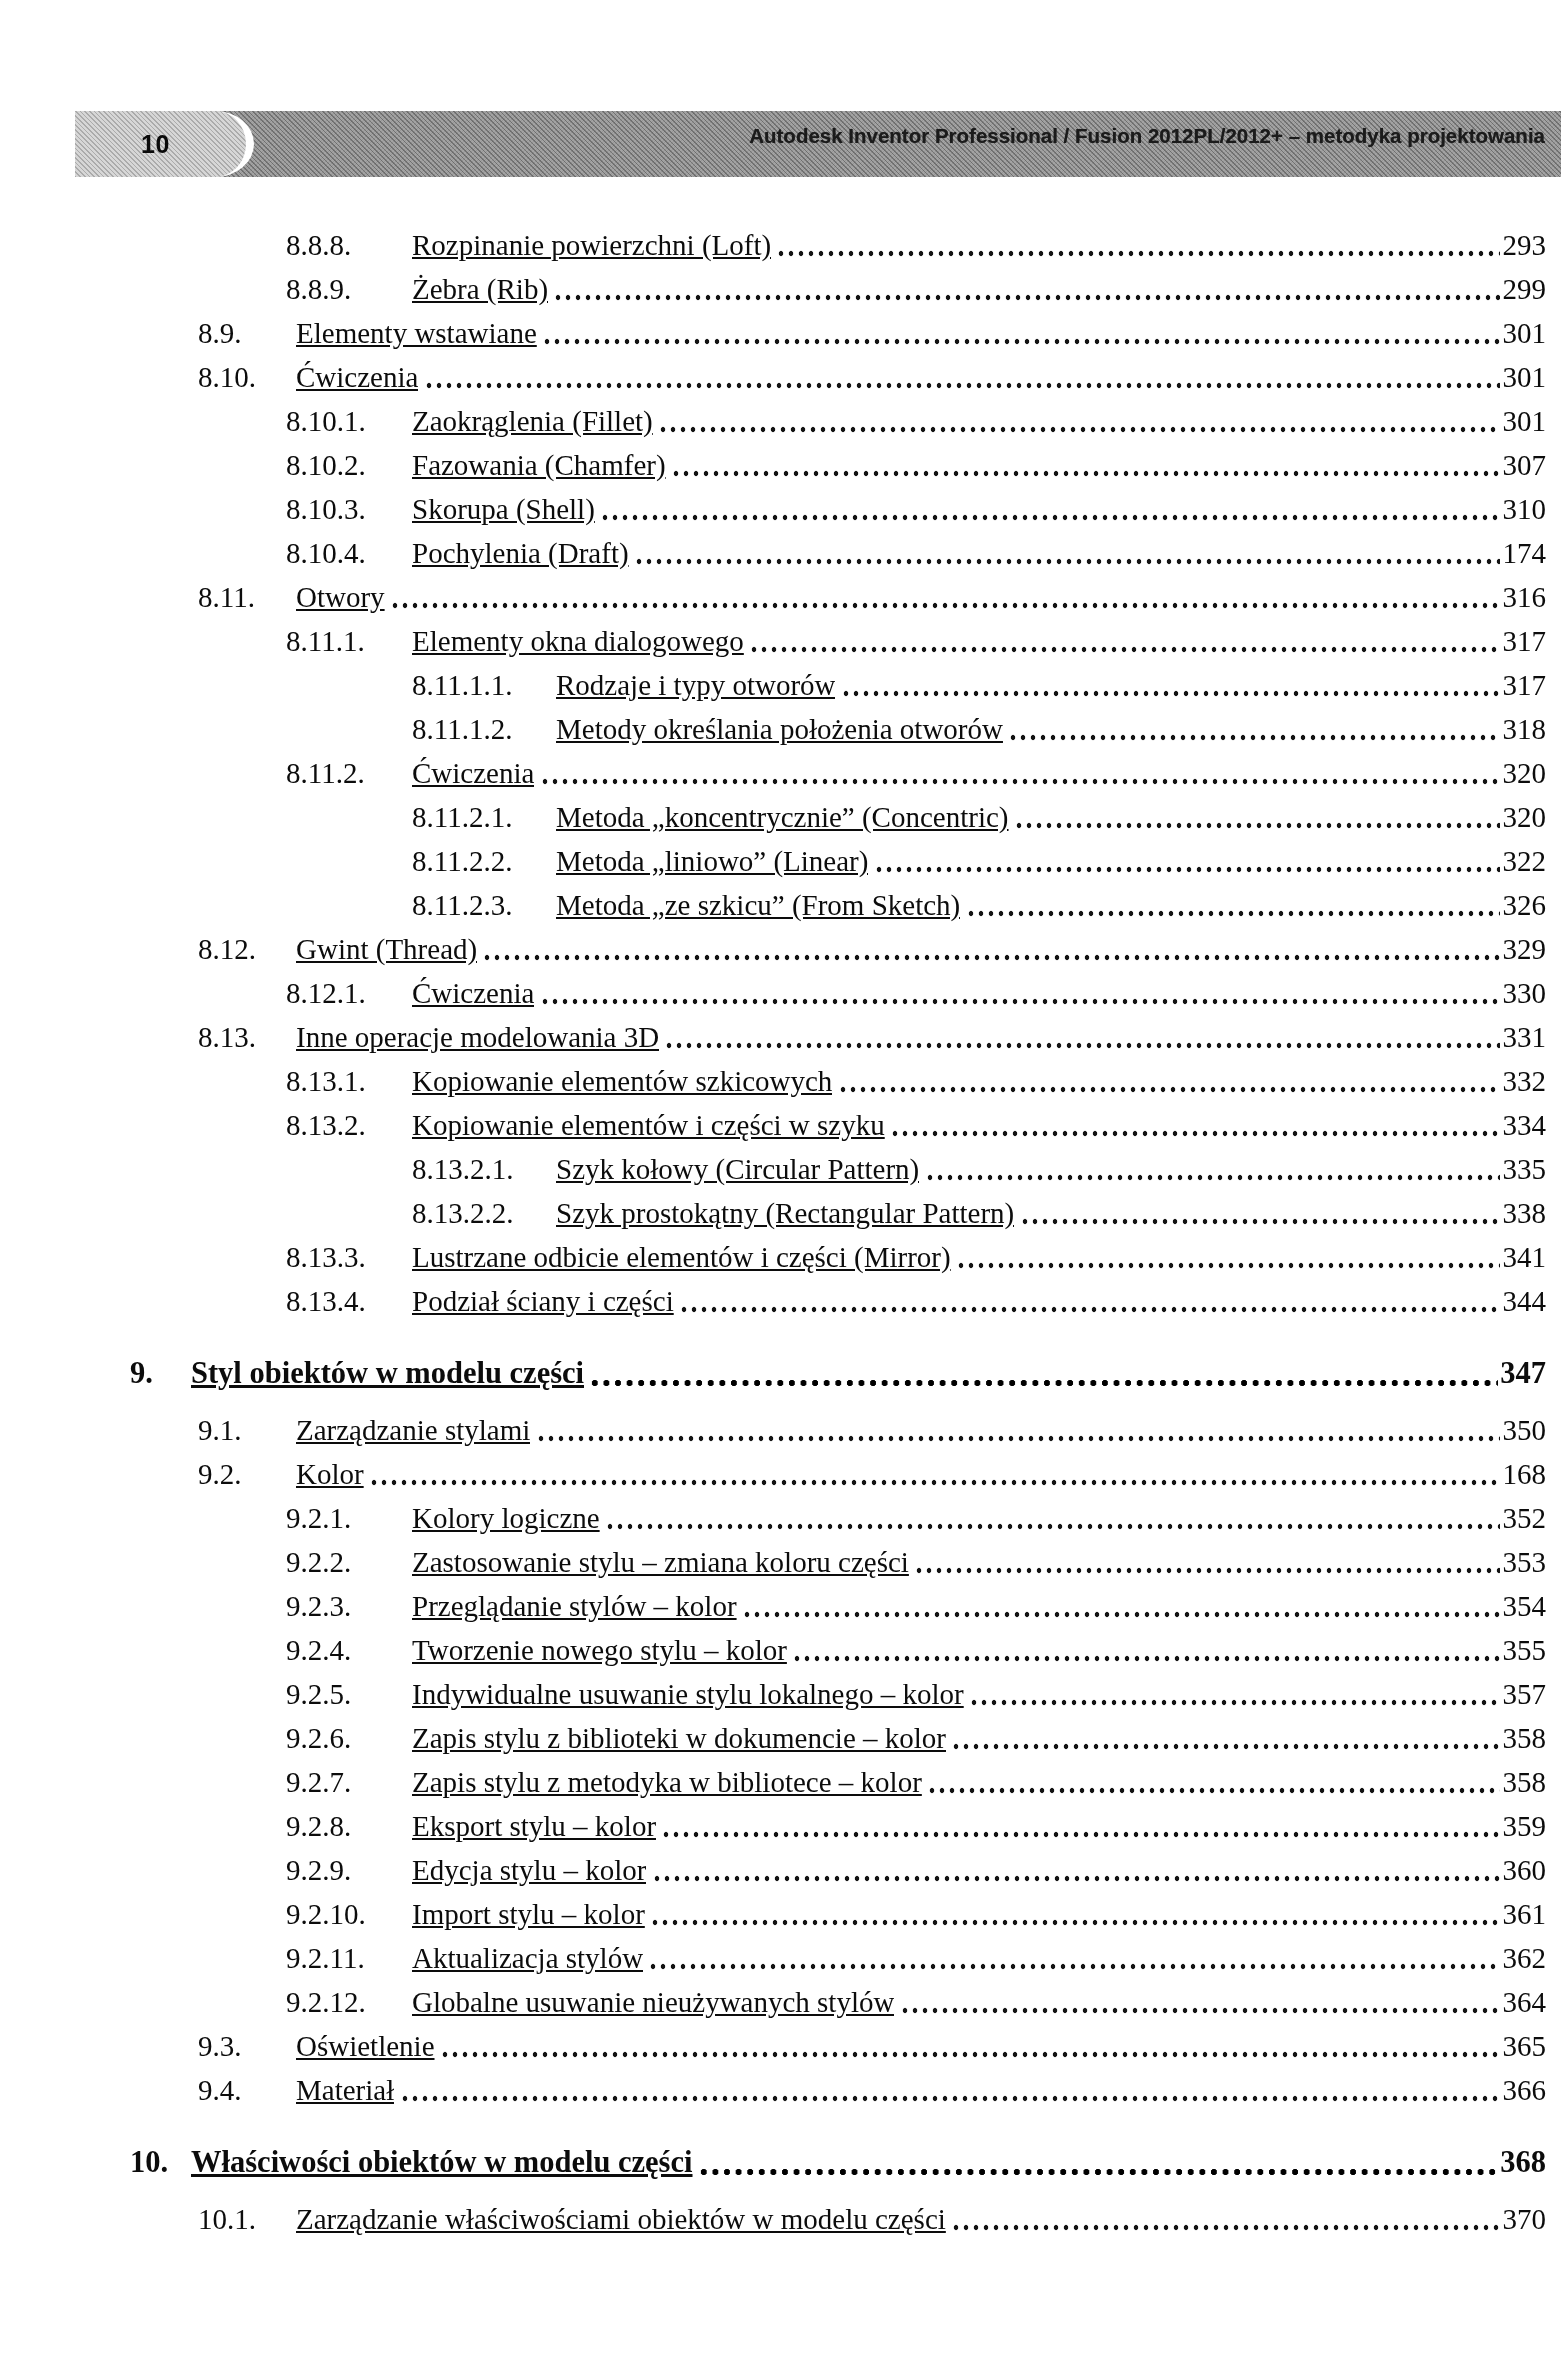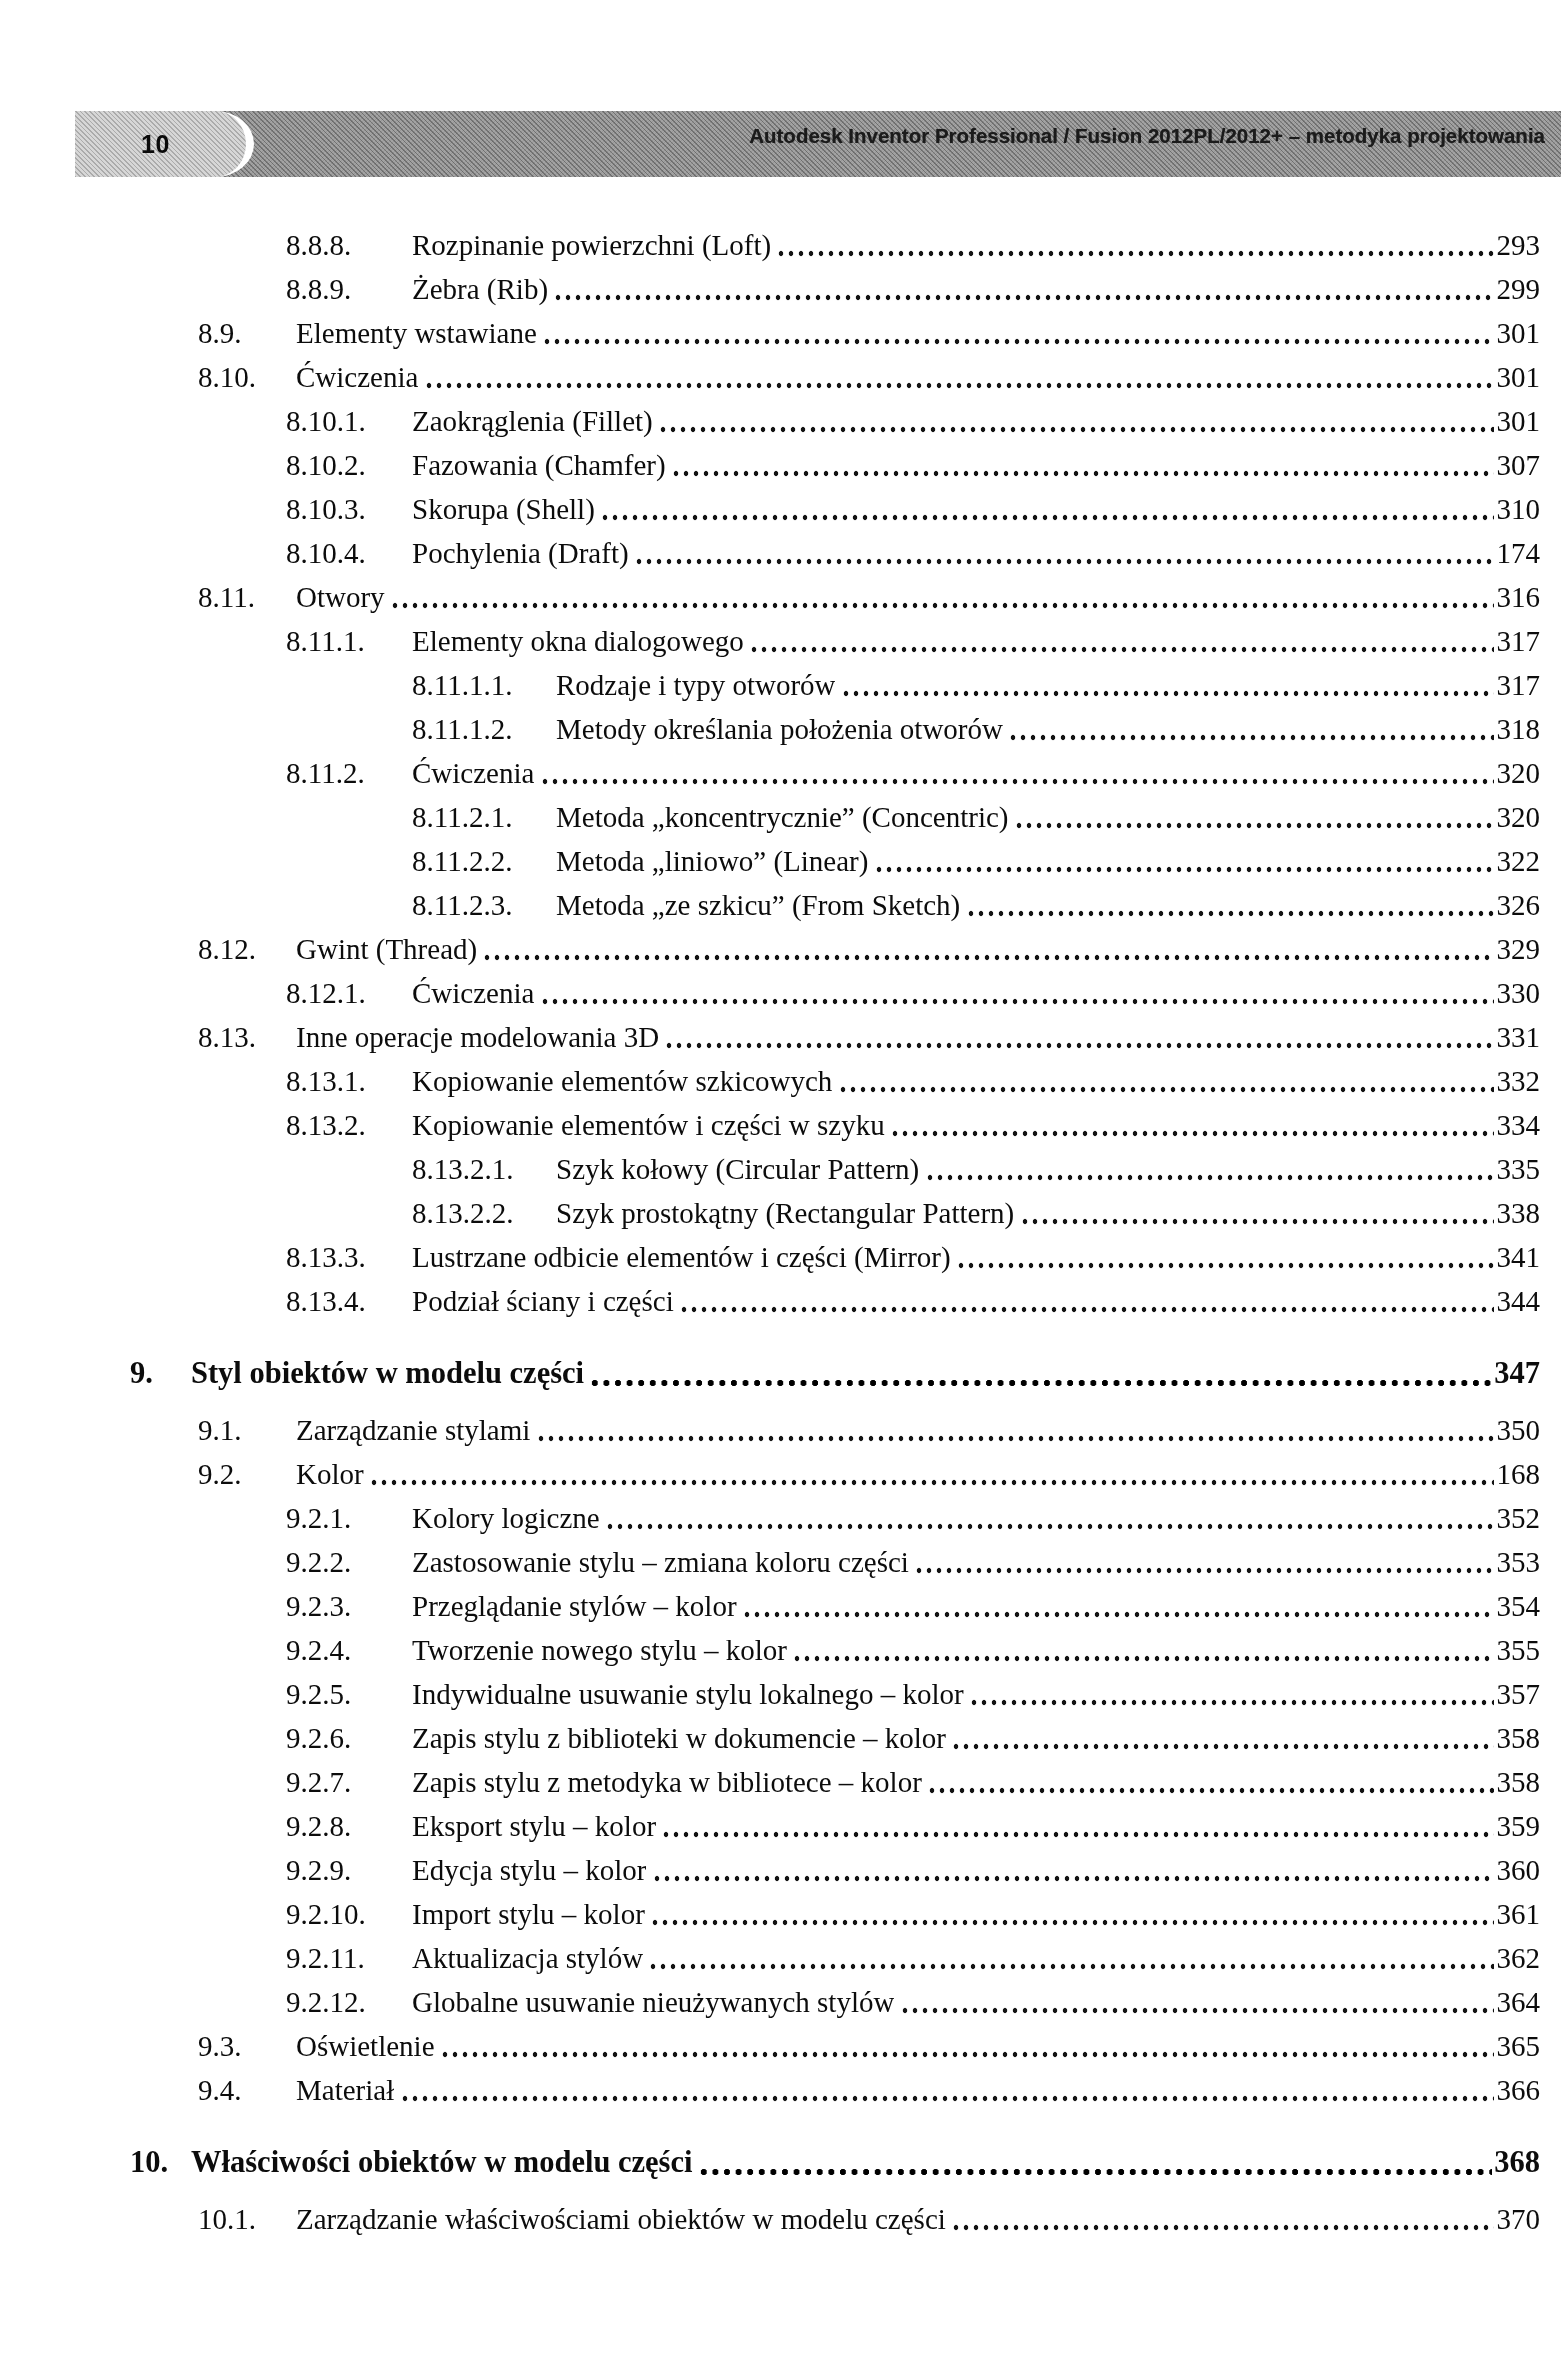--- a/index.html
+++ b/index.html
@@ -71,25 +71,25 @@
     top: 0;
     width: 100%;
     padding-top: 223px;
     box-sizing: border-box;
   }
   .row {
     display: flex;
     align-items: baseline;
     font-size: 29px;
     line-height: 44px;
-    padding-right: 21px;
+    padding-right: 15px;
     white-space: nowrap;
   }
   .row .num   { flex: 0 0 auto; }
-  .row .title { flex: 0 1 auto; overflow: hidden; }
+  .row .title { flex: 0 1 auto; overflow: hidden; text-decoration: underline; }
   .row .page  { flex: 0 0 auto; margin-left: 1.3px; }
   .row .dots {
     flex: 1 1 13.2px;
     align-self: stretch;
     margin-left: 5.3px;
     margin-right: 1.3px;
     background-image: radial-gradient(circle, #121212 2.1px, transparent 2.6px);
     background-size: 10px 6.6px;
     background-repeat: repeat-x;
     background-position: left calc(100% - 10px);

